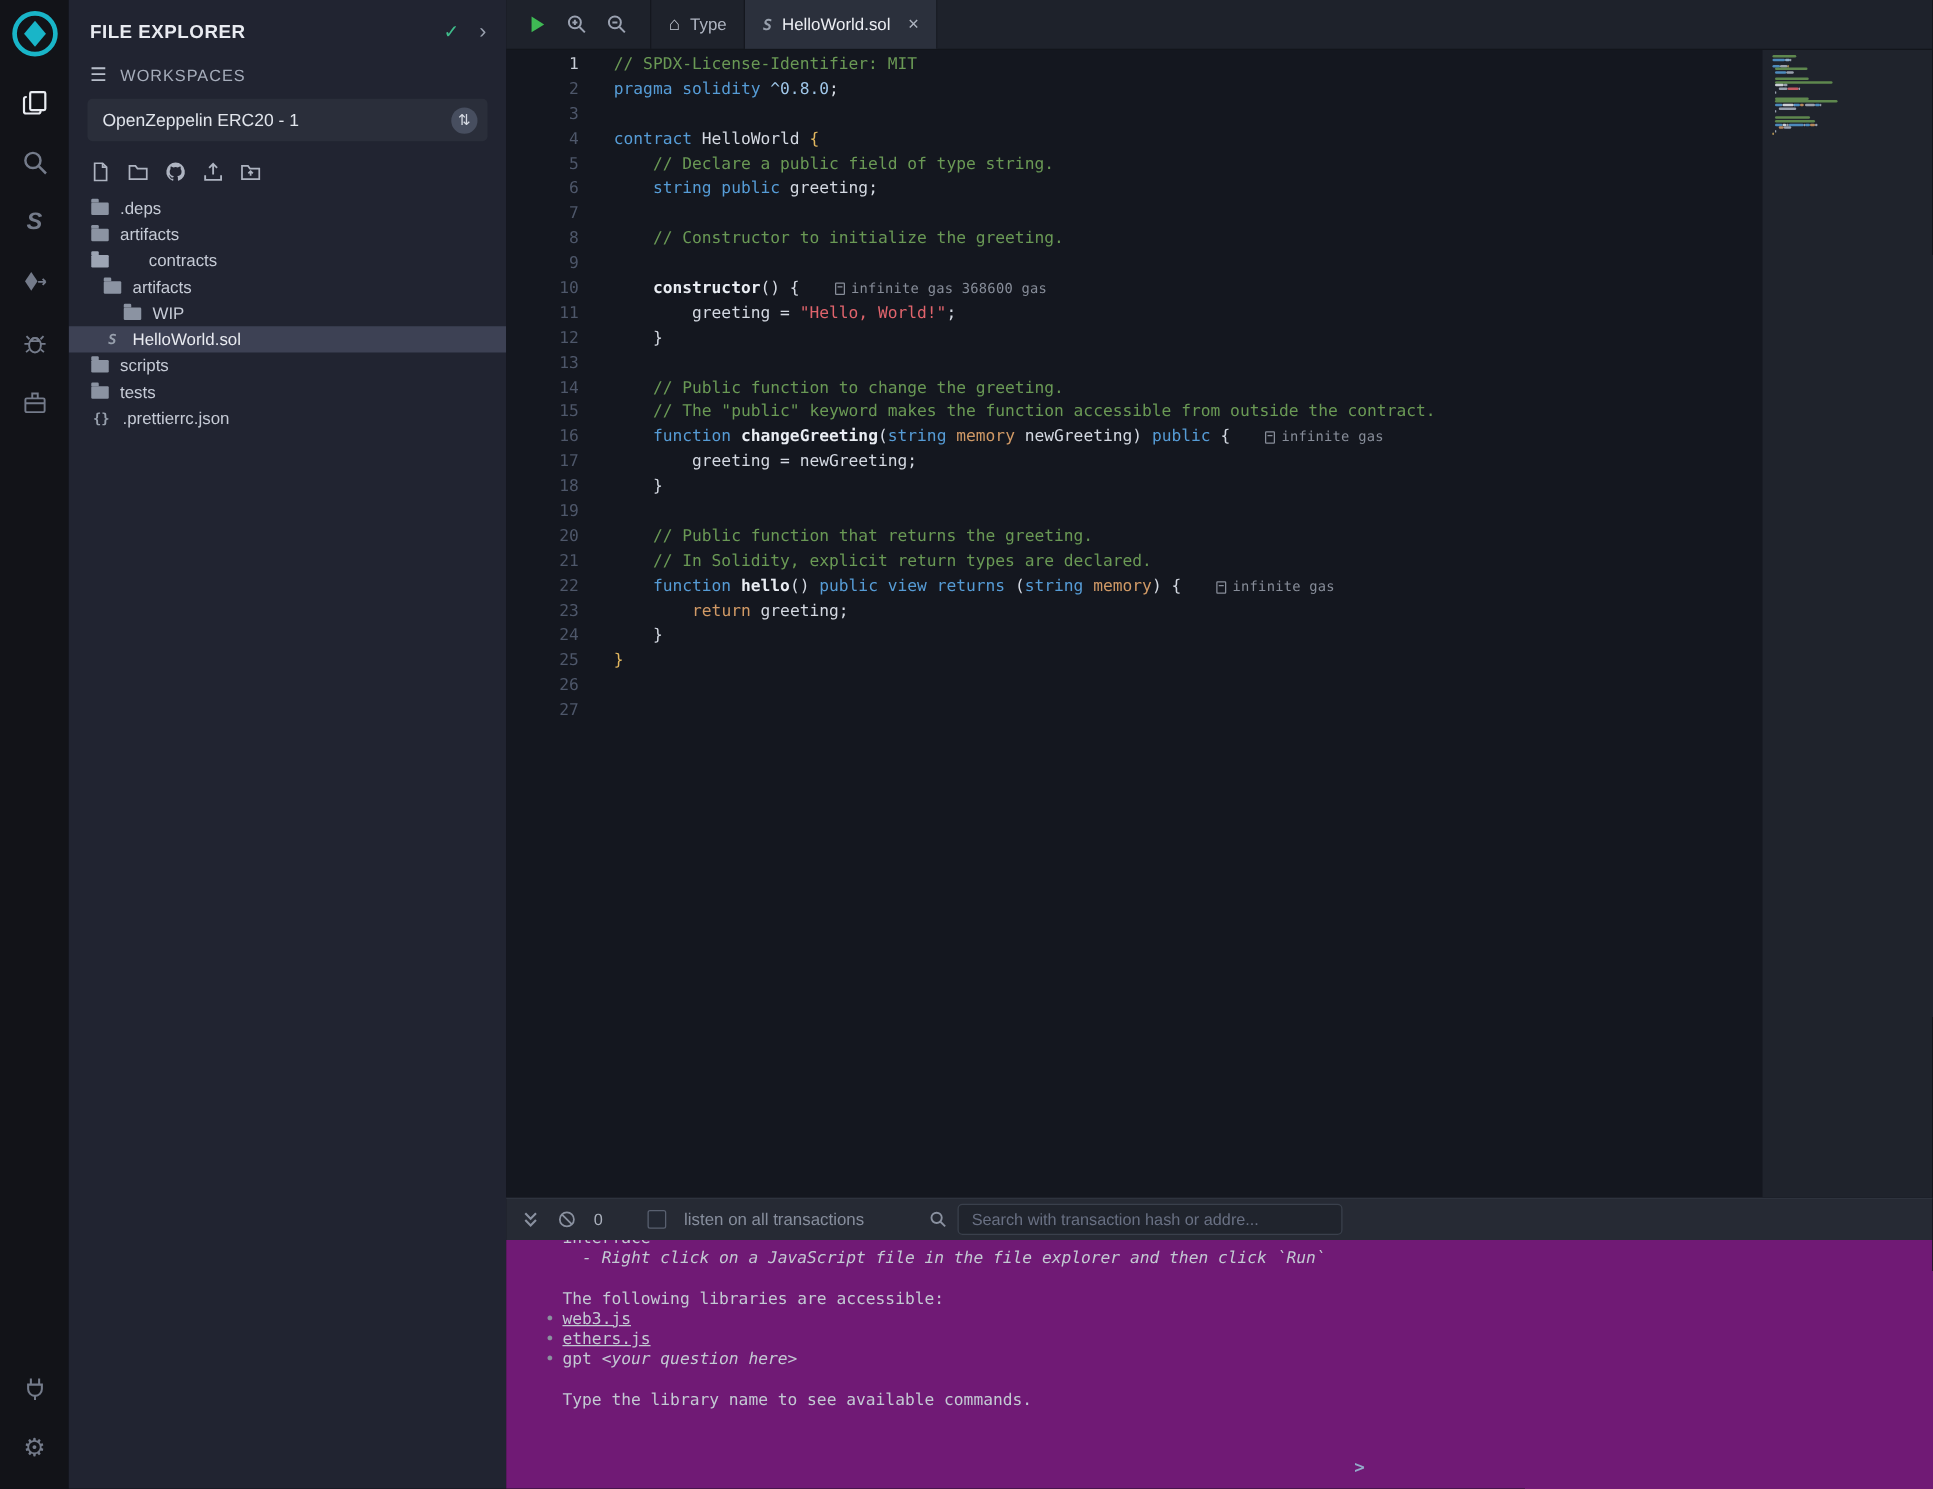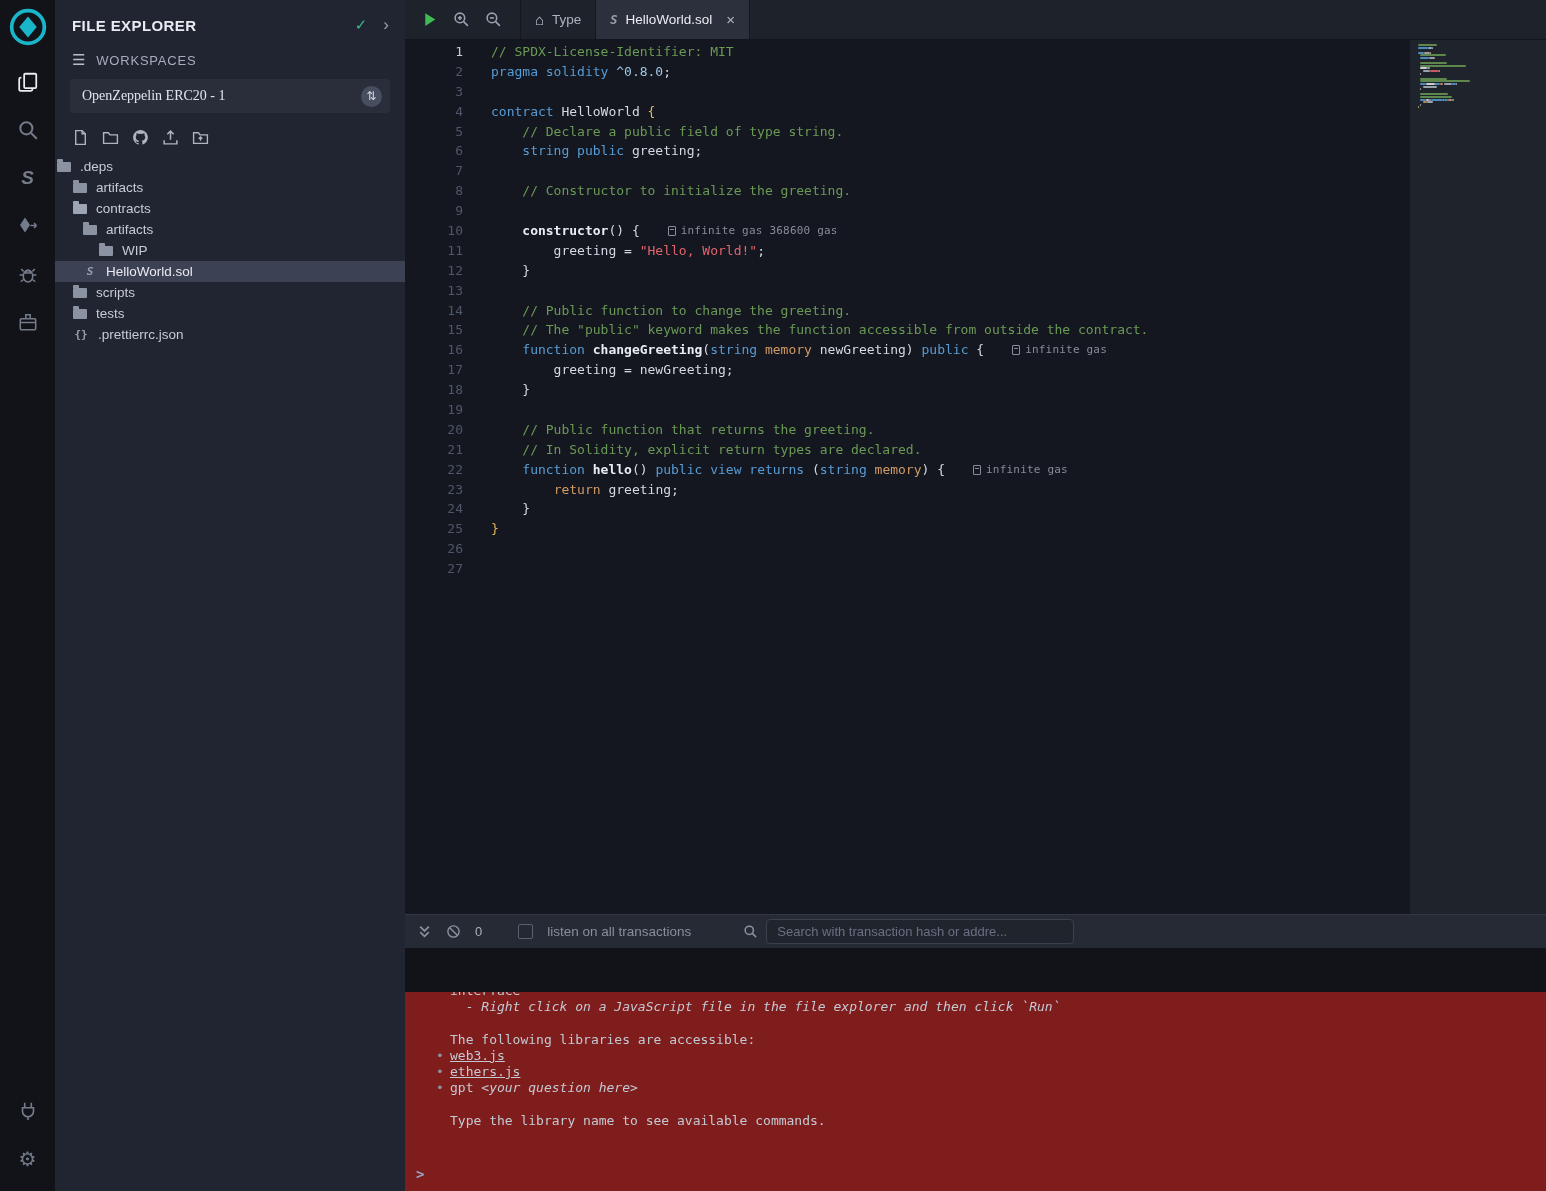--- a/index.html
+++ b/index.html
@@ -22,21 +22,21 @@
   
   .sidebar{width:350px;min-width:350px;background:#212431;color:#c9ced9;display:flex;flex-direction:column;}
   .sb-header{display:flex;align-items:center;padding:15px 16px 12px 17px;}
   .sb-title{font-size:15px;font-weight:700;letter-spacing:.4px;color:#e9ebf1;flex:1;}
   .sb-check{color:#3fbc8b;font-size:15px;margin-right:16px;cursor:pointer;}
   .sb-chev{color:#9aa1af;font-size:17px;cursor:pointer;}
   .ws-row{display:flex;align-items:center;gap:10px;padding:4px 17px 8px;color:#a6adbb;
     font-size:13px;letter-spacing:.8px;}
   .hamburger{font-size:15px;color:#b7bdc9;cursor:pointer;}
   .ws-select{margin:2px 15px 10px;height:34px;background:#2a2e3a;border-radius:4px;
-    display:flex;align-items:center;padding:0 8px 0 12px;cursor:pointer;font-family:Liberation Serif, serif;}
+    display:flex;align-items:center;padding:0 8px 0 12px;cursor:pointer;}
   .ws-select .ws-name{flex:1;font-size:14px;color:#e1e5ec;white-space:nowrap;overflow:hidden;}
   .ws-btn{width:21px;height:21px;border-radius:50%;background:#474e5f;color:#d7dbe3;
     display:flex;align-items:center;justify-content:center;font-size:12px;cursor:pointer;}
   .file-actions{display:flex;align-items:center;gap:13px;padding:6px 17px 10px;}
   .fa{background:none;border:none;color:#aeb4c1;cursor:pointer;display:flex;}
   .fa svg{width:17px;height:17px;}
   .tree{flex:1;overflow:hidden;font-size:13.5px;}
   .tree-row{display:flex;align-items:center;height:21px;cursor:pointer;color:#c6cbd6;white-space:nowrap;}
   .tree-row.selected{background:#3d4154;color:#e8eaf0;}
   .tree-icon{display:inline-block;margin-right:9px;flex:none;}
@@ -93,22 +93,22 @@
   .tt{background:none;border:none;cursor:pointer;display:flex;padding:0;}
   .tt svg{width:15px;height:15px;}
   .tt-count{color:#aab0bc;font-size:13px;}
   .checkbox{width:15px;height:15px;border:1px solid #596070;border-radius:2px;background:#232833;
     margin-left:22px;cursor:pointer;flex:none;}
   .tt-label{color:#878e9d;font-size:13.5px;}
   .tt-search-wrap{display:flex;align-items:center;gap:8px;margin-left:38px;}
   .tt-input{width:308px;height:25px;background:#20242d;border:1px solid #3a404c;border-radius:4px;
     color:#c6ccd6;font:13px "Liberation Sans",sans-serif;padding:0 10px;outline:none;}
   .tt-input::placeholder{color:#697083;}
-  .terminal{height:199px;background:#7f1d1d;overflow:hidden;display:flex;flex-direction:column;
-    font:13px/16.2px "DejaVu Sans Mono",monospace;color:#c3c9d3;margin-top:44px;}
+  .terminal{height:199px;background:#701a75;overflow:hidden;display:flex;flex-direction:row;
+    font:13px/16.2px "DejaVu Sans Mono",monospace;color:#c3c9d3;}
   .term-lines{padding:0 12px 0 45px;margin-top:-9px;}
   .tl{min-height:16.2px;white-space:pre-wrap;}
   .tl-italic{font-style:italic;}
   .tl-link{text-decoration:underline;cursor:pointer;}
   .tl-bullet{display:inline-block;width:14px;margin-left:-14px;color:#8a919e;}
   .prompt{margin-top:auto;padding:0 0 9px 11px;color:#93a9c9;font-weight:bold;font-size:14px;}
 </style>
 </head>
 <body>
 
@@ -202,29 +202,29 @@
           </svg>
       </button>
       <button class="fa">
         <svg viewBox="0 0 16 16" fill="none" stroke="currentColor" stroke-width="1.3">
             <path d="M1.5 3.5h4.5L7.5 5.5h7v8h-13z"></path>
             <path d="M8 11V7.5M6.3 9.2L8 7.5l1.7 1.7"></path>
           </svg>
       </button>
     </div>
     <div class="tree" id="tree">
-        <div class="tree-row" style="padding-left: 2px;">
+        <div class="tree-row" style="padding-left: 18px;">
           <span class="tree-icon ic-folder"></span>
           <span class="tree-label">.deps</span>
         </div>
         <div class="tree-row" style="padding-left: 18px;">
           <span class="tree-icon ic-folder"></span>
           <span class="tree-label">artifacts</span>
         </div>
-        <div class="tree-row" style="padding-left: 18px;">
+        <div class="tree-row" style="padding-left: 18px; gap: 23px;">
           <span class="tree-icon ic-folder-open"></span>
           <span class="tree-label">contracts</span>
         </div>
         <div class="tree-row" style="padding-left: 28px;">
           <span class="tree-icon ic-folder"></span>
           <span class="tree-label">artifacts</span>
         </div>
         <div class="tree-row" style="padding-left: 44px;">
           <span class="tree-icon ic-folder"></span>
           <span class="tree-label">WIP</span>

